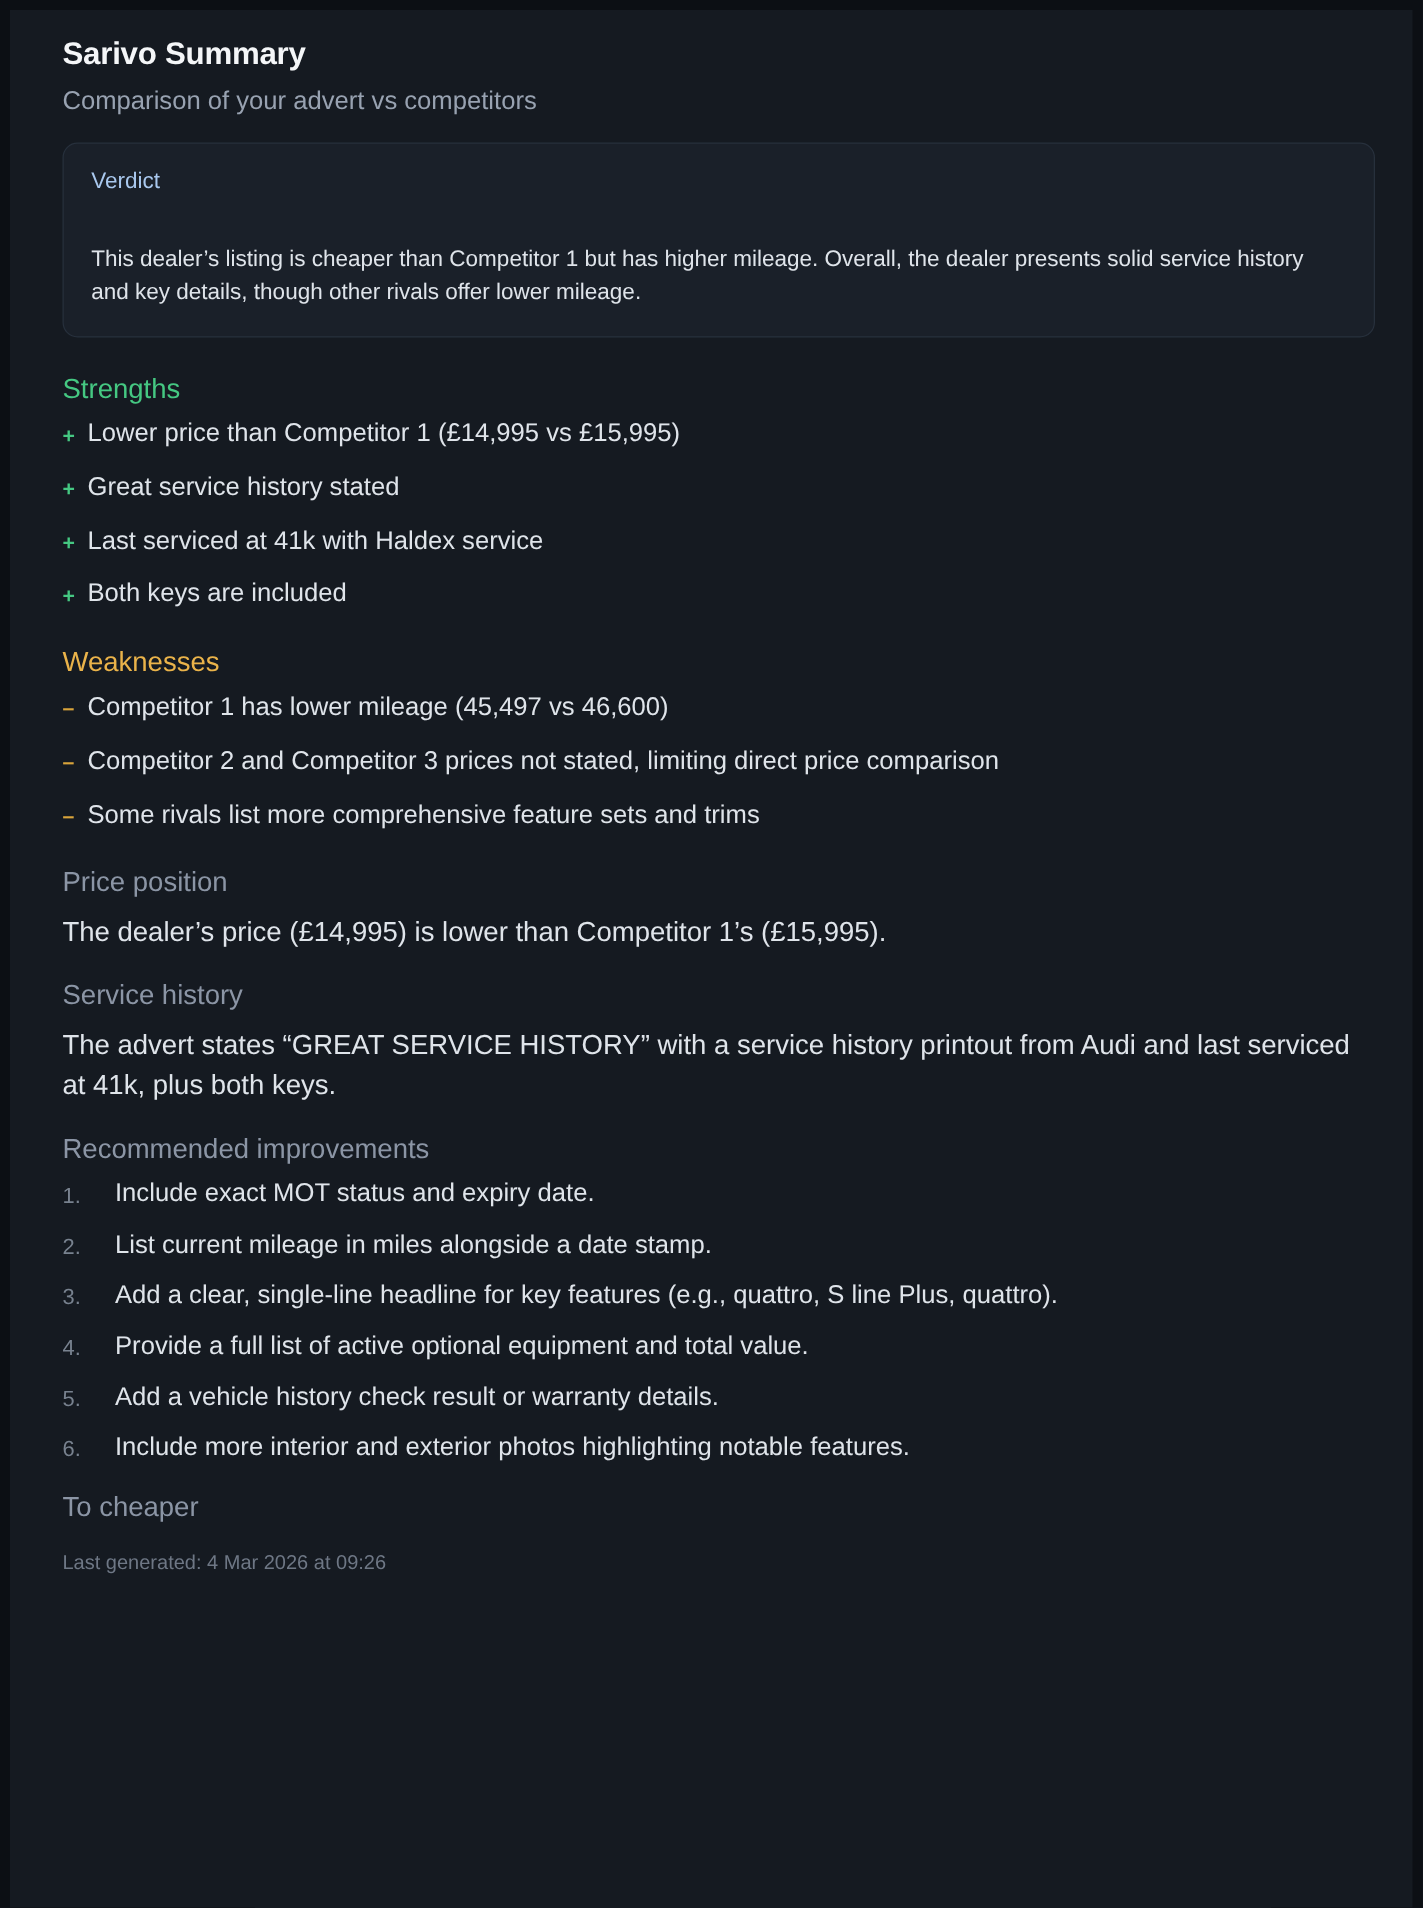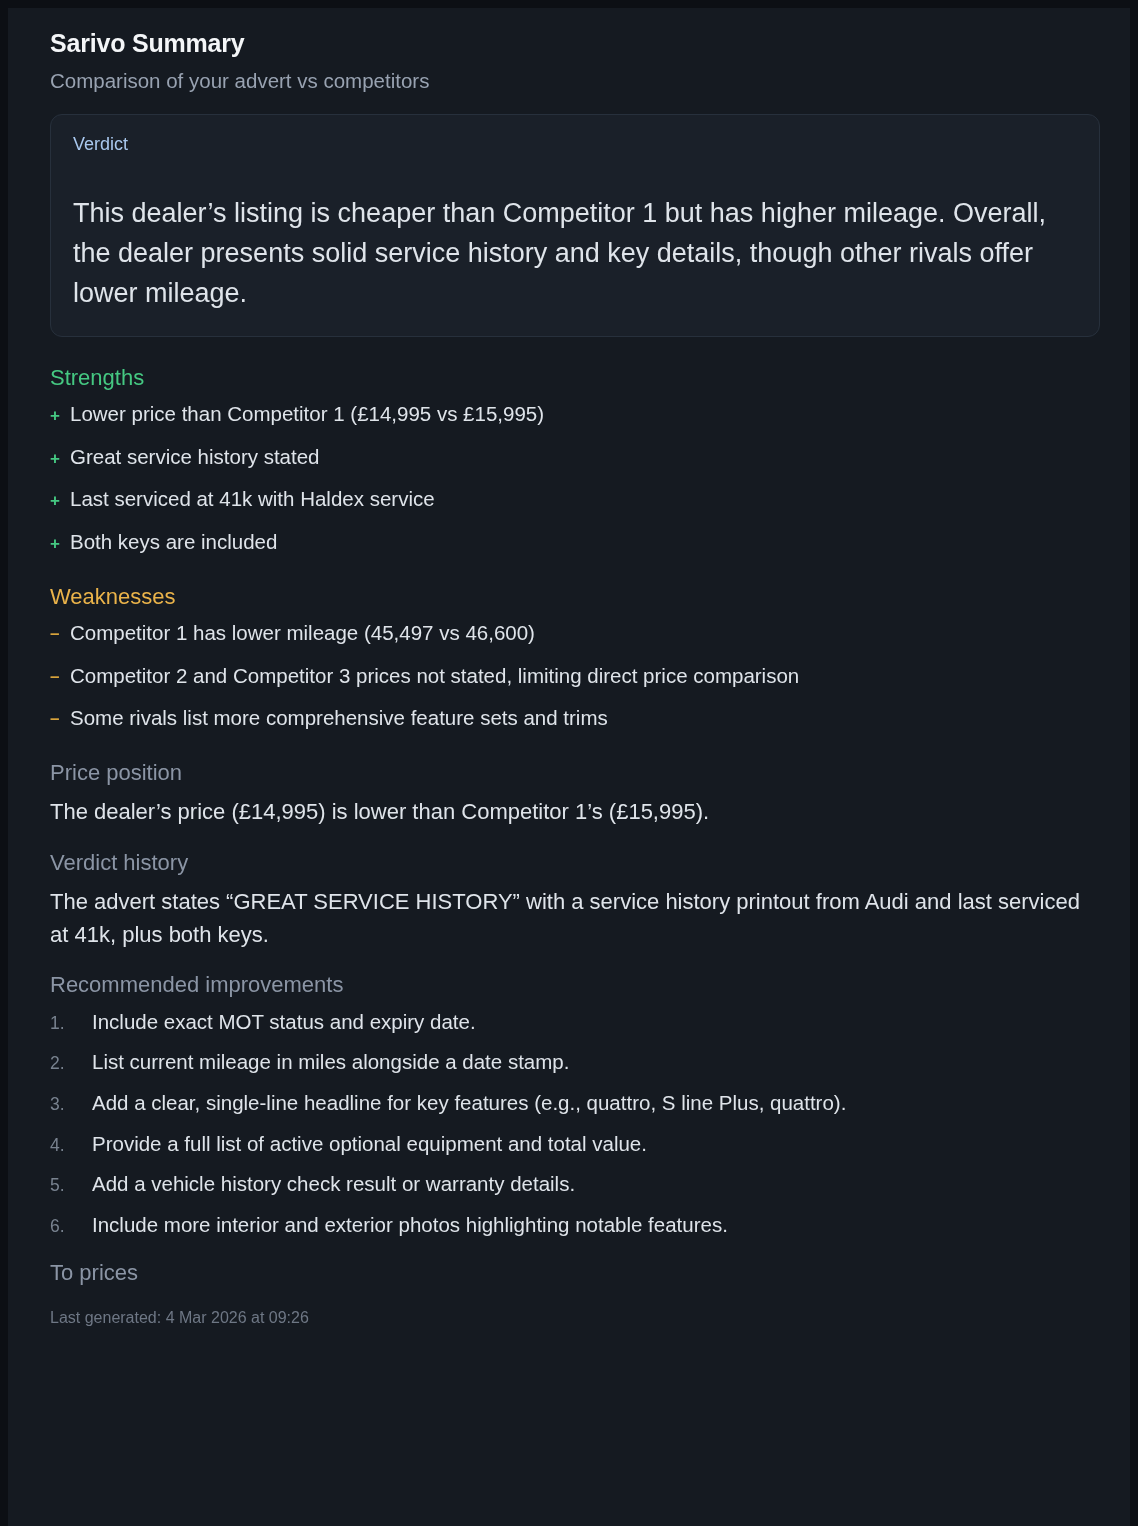--- a/index.html
+++ b/index.html
@@ -54,21 +54,21 @@
     width: 1050px;
     margin-bottom: 28px;
   }
   .verdict-label {
     font-size: 18px;
     color: #a9c8ee;
     margin-bottom: 12px;
     line-height: 1.2;
   }
   .verdict-text {
-    font-size: 27px;
+    font-size: 18px;
     color: #dfe4ea;
     line-height: 1.48;
     margin-top: 38px;
   }
 
   
   .section { margin-bottom: 21px; }
   .section-label {
     font-size: 22px;
     line-height: 1.2;
@@ -214,21 +214,21 @@
   </div>
 
   <div class="gap-lg"></div>
 
   <div class="section">
     <div class="section-label muted">Price position</div>
     <div class="body-text">The dealer’s price (£14,995) is lower than Competitor 1’s (£15,995).</div>
   </div>
 
   <div class="section">
-    <div class="section-label muted">Verdict history</div>
+    <div class="section-label muted">Service history</div>
     <div class="body-text">The advert states “GREAT SERVICE HISTORY” with a service history printout from Audi and last serviced at 41k, plus both keys.</div>
   </div>
 
   <div class="section">
     <div class="section-label muted">Recommended improvements</div>
     <ol class="steps">
       <li>
         <span class="num">1.</span>
         <span class="step-text">Include exact MOT status and expiry date.</span>
       </li>
@@ -249,18 +249,18 @@
         <span class="step-text">Add a vehicle history check result or warranty details.</span>
       </li>
       <li>
         <span class="num">6.</span>
         <span class="step-text">Include more interior and exterior photos highlighting notable features.</span>
       </li>
     </ol>
   </div>
 
   <div class="section">
-    <div class="section-label muted">To prices</div>
+    <div class="section-label muted">To cheaper</div>
   </div>
 
   <div class="footer">Last generated: 4 Mar 2026 at 09:26</div>
 
 </div>
 
 </body></html>

